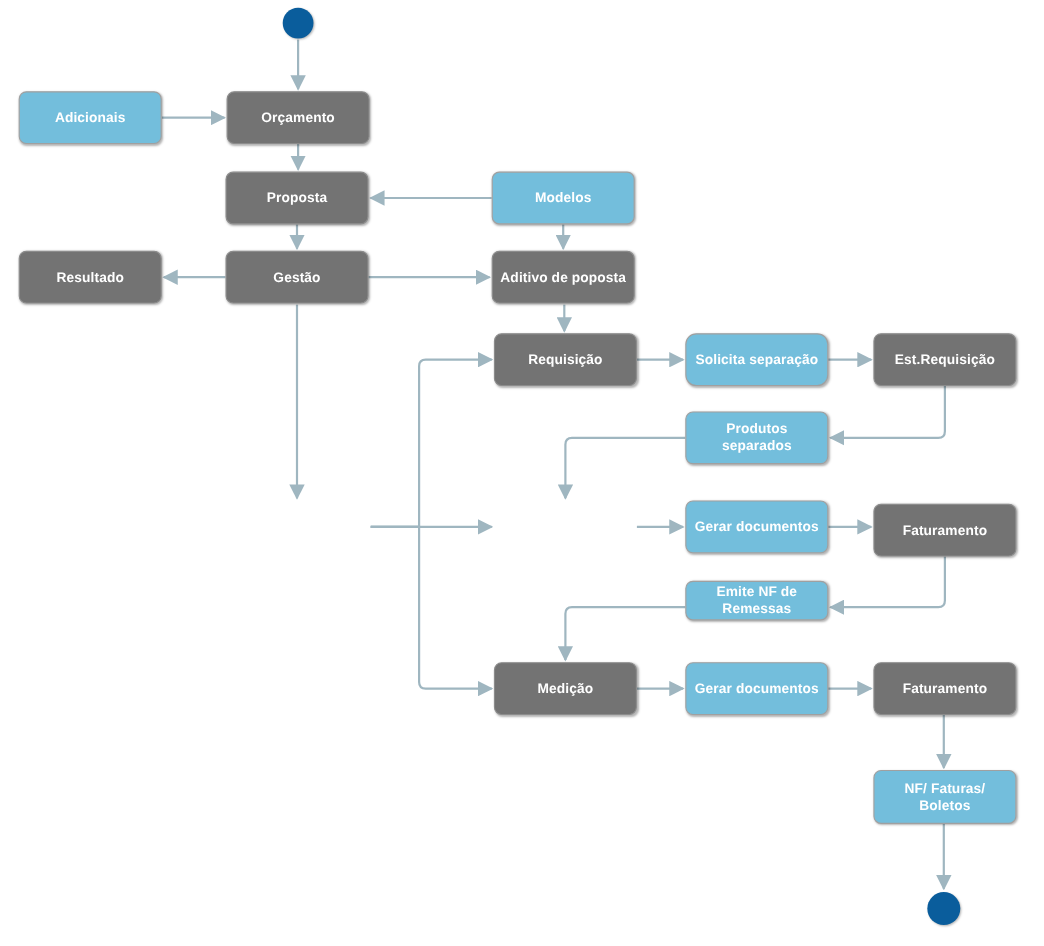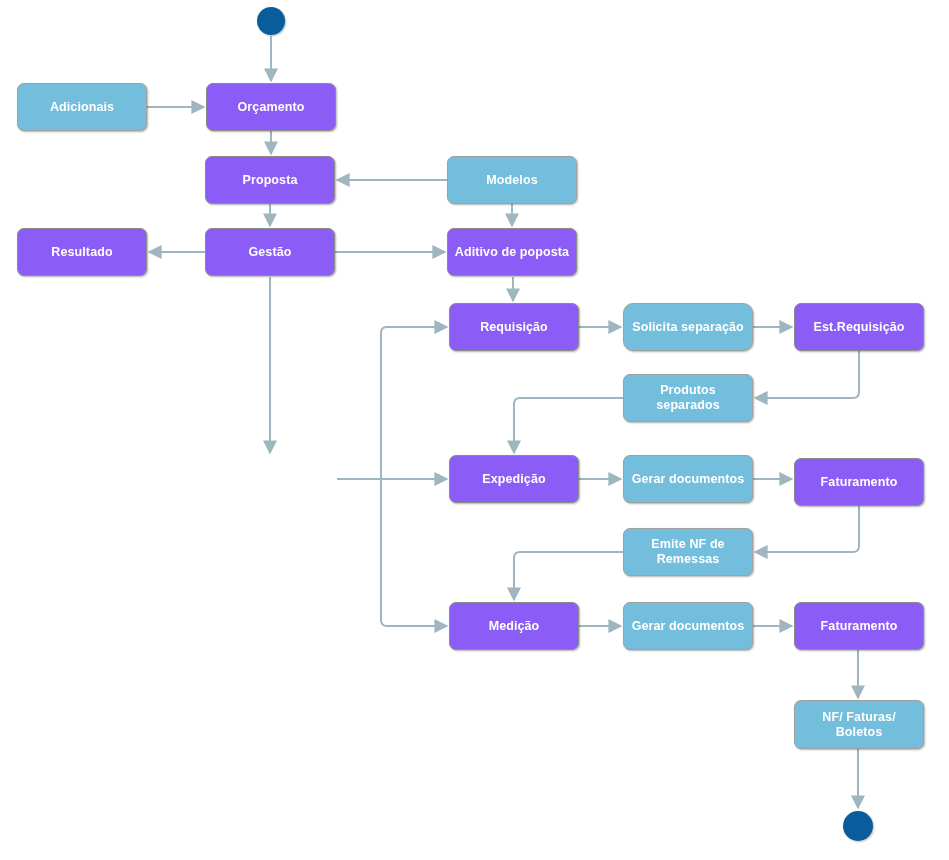--- a/index.html
+++ b/index.html
@@ -39,21 +39,21 @@
     font-size: 12.5px;
     line-height: 15px;
     letter-spacing: 0.1px;
     border: 1px solid #9a9a9a;
     box-shadow: 1px 1px 2px rgba(0,0,0,0.30);
     padding: 14px 6px;
     cursor: pointer;
     user-select: none;
   }
   .node.dark {
-    background: #8b5cf6;
+    background: #737373;
     border-color: #8c8c8c;
   }
   .node.light {
     background: #73bedc;
     border-color: #a0a0a0;
   }
   .node .label {
     display: block;
     width: 100%;
     white-space: pre-line;
@@ -172,33 +172,30 @@
   <div class="node dark" style="left:794px; top:303px; width:130px; height:48px;">
     <span class="label">Est.Requisição</span>
   </div>
 
   <div class="node light" style="left:623px; top:374px; width:130px; height:48px;justify-content:flex-end;">
     <span class="label">Produtos
 separados</span>
   </div>
 
 
-  <div class="node dark" style="left:449px; top:455px; width:130px; height:48px;">
-    <span class="label">Expedição</span>
-  </div>
 
   <div class="node light" style="left:623px; top:455px; width:130px; height:48px;">
     <span class="label">Gerar documentos</span>
   </div>
 
   <div class="node dark" style="left:794px; top:458px; width:130px; height:48px;">
     <span class="label">Faturamento</span>
   </div>
 
-  <div class="node light" style="left:623px; top:528px; width:130px; height:48px;">
+  <div class="node light" style="left:623px; top:528px; width:130px; height:36px;">
     <span class="label">Emite NF de
 Remessas</span>
   </div>
 
   <div class="node dark" style="left:449px; top:602px; width:130px; height:48px;">
     <span class="label">Medição</span>
   </div>
 
   <div class="node light" style="left:623px; top:602px; width:130px; height:48px;">
     <span class="label">Gerar documentos</span>

